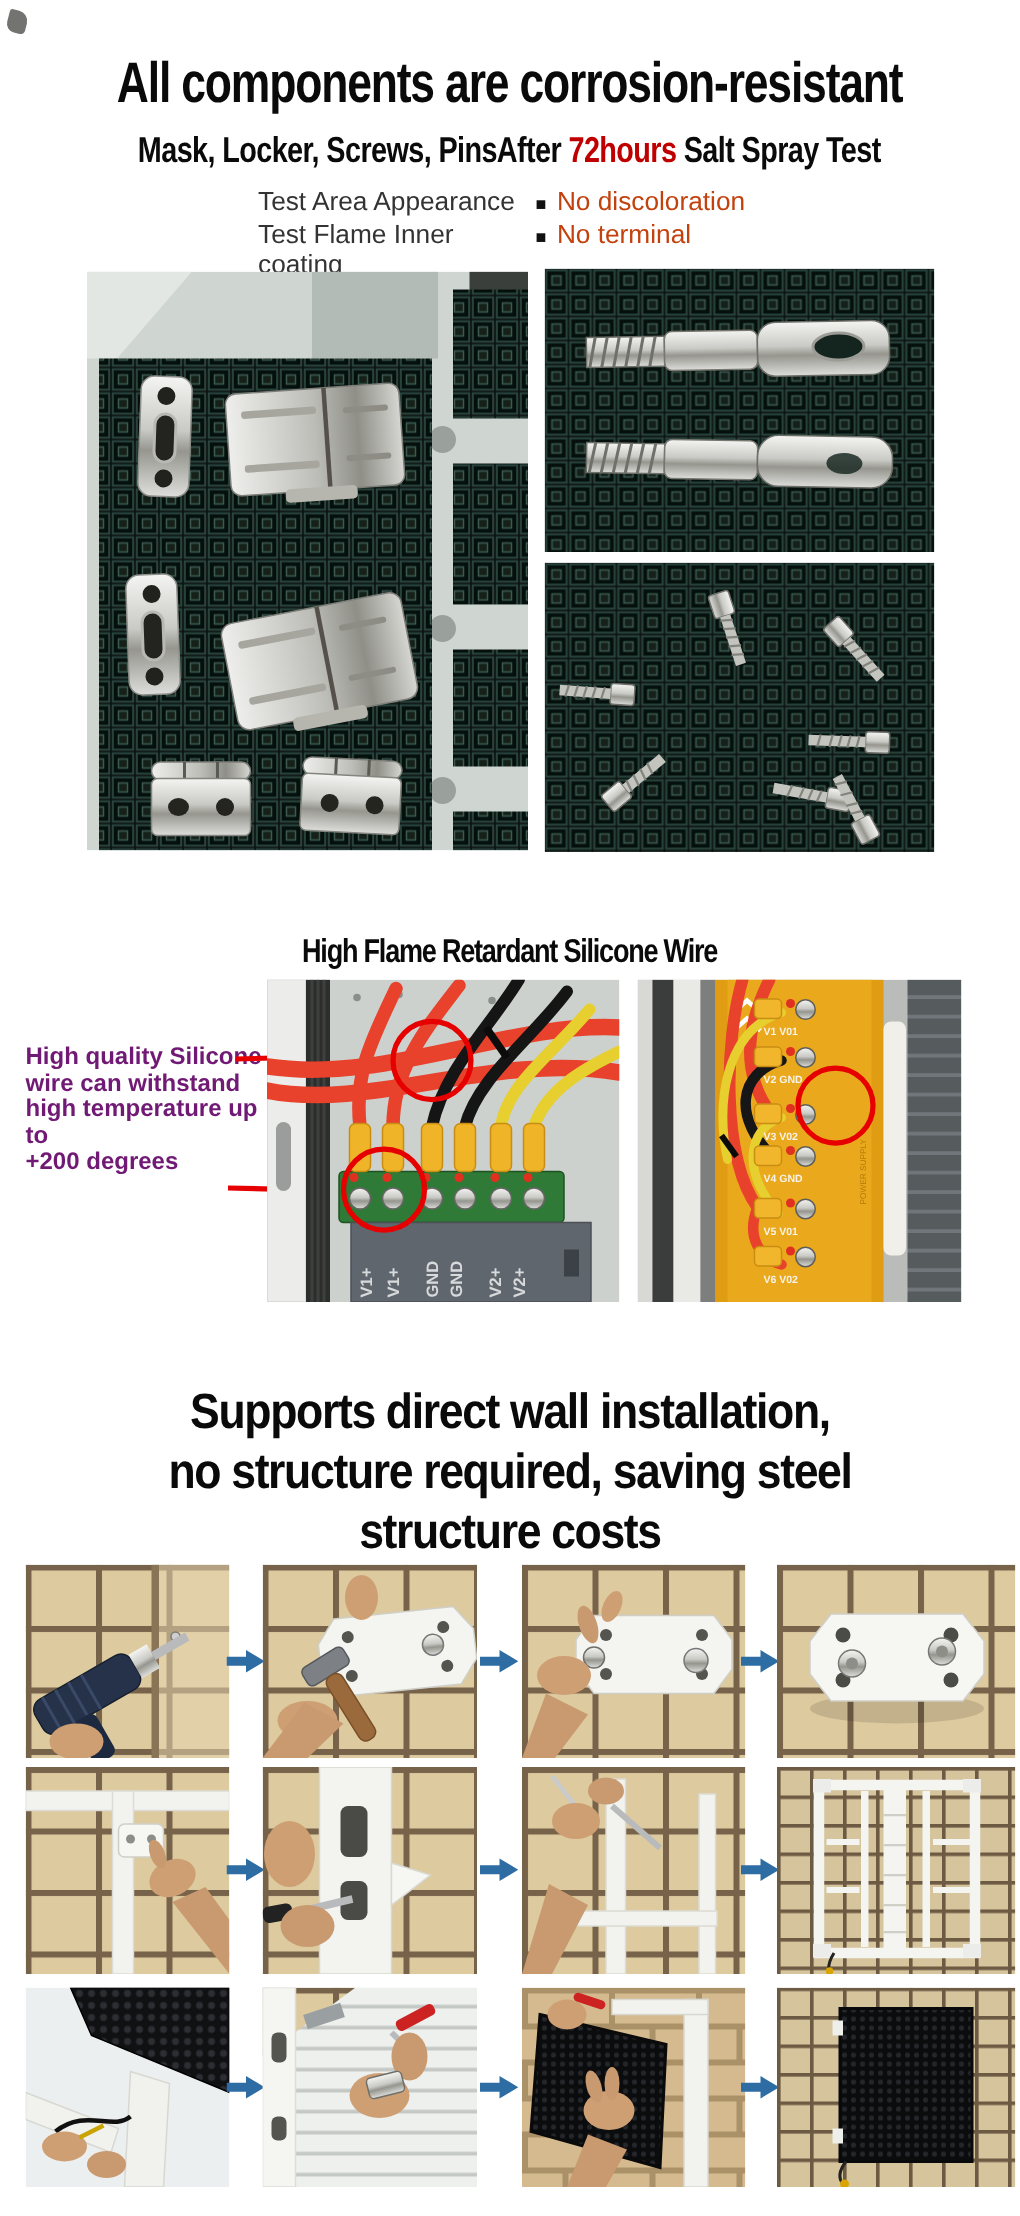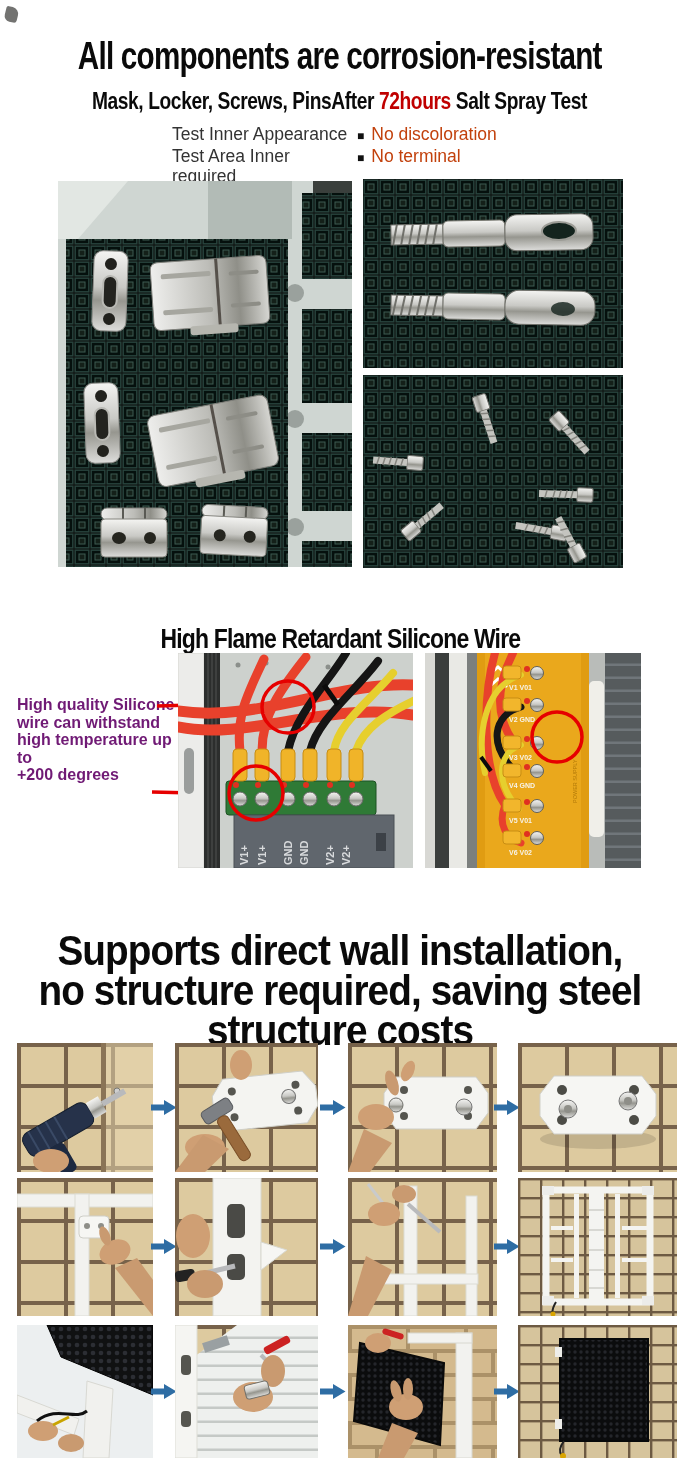--- a/index.html
+++ b/index.html
@@ -12,27 +12,27 @@
   #subtitle{top:64px;font-size:24px;line-height:34px;}
   #subtitle .condensed{transform:scaleX(.80);letter-spacing:-.5px;}
   .red{color:#c00000;}
   #tests{position:absolute;top:124px;left:172px;font-size:17.5px;line-height:20px;color:#333;}
   .trow{display:flex;align-items:baseline;}
   .tlabel{width:185px;}
   .tbullet{font-size:12px;margin-right:7px;color:#111;}
   .tval{color:#c2410c;}
   .ph{position:absolute;overflow:hidden;}
   .ph svg{display:block;width:100%;height:100%;}
-  #title2{top:595px;font-size:28px;line-height:42px;}
+  #title2{top:595px;font-size:22px;line-height:42px;}
   #title2 .condensed{transform:scaleX(.82);letter-spacing:-1px;}
   .ann{position:absolute;font-size:16px;font-weight:bold;line-height:17.5px;color:#701a75;white-space:pre-line;margin-top:33px;}
   #ann1{left:17px;top:663px;width:165px;}
   #ann2{left:17px;top:759px;width:175px;}
   #pointer-overlay{position:absolute;left:140px;top:680px;width:170px;height:130px;}
-  #title3{top:894px;font-size:43px;line-height:40px;}
+  #title3{top:894px;font-size:33px;line-height:40px;}
   #title3 .condensed{transform:scaleX(.90);letter-spacing:-1px;}
   .irow{position:absolute;left:0;width:680px;}
   #row1{top:1043px;height:129px;}
   #row2{top:1178px;height:138px;}
   #row3{top:1325px;height:133px;}
   .cell{position:absolute;top:0;height:100%;}
   .cell svg{display:block;width:100%;height:100%;}
   .c1{left:17px;width:136px;}
   .c2{left:175px;width:143px;}
   .c3{left:348px;width:149px;}
@@ -104,26 +104,26 @@
       </pattern>
     </defs>
   </svg>
 
   <h1 class="hd" id="title1"><span class="condensed">All components are corrosion-resistant</span></h1>
 
   <h2 class="hd" id="subtitle"><span class="condensed"><span>Mask, Locker, Screws, PinsAfter </span><span class="red">72hours</span><span> Salt Spray Test</span></span></h2>
 
   <div id="tests">
     <div class="trow">
-      <span class="tlabel">Test Inner Appearance</span>
+      <span class="tlabel">Test Area Appearance</span>
       <span class="tbullet">■</span>
       <span class="tval">No discoloration</span>
     </div>
     <div class="trow">
-      <span class="tlabel">Test Area Inner required</span>
+      <span class="tlabel">Test Flame Inner coating</span>
       <span class="tbullet">■</span>
       <span class="tval">No terminal</span>
     </div>
   </div>
 
   <div class="ph" style="left:58px;top:181px;width:294px;height:386px;">
     <svg viewBox="0 0 294 386">
       <rect width="294" height="386" fill="#cfd6d2"></rect>
       <rect x="150" y="0" width="84" height="58" fill="#9fa8a3" opacity=".6"></rect>
       <polygon points="0,0 70,0 20,58 0,58" fill="#e2e7e3"></polygon>

